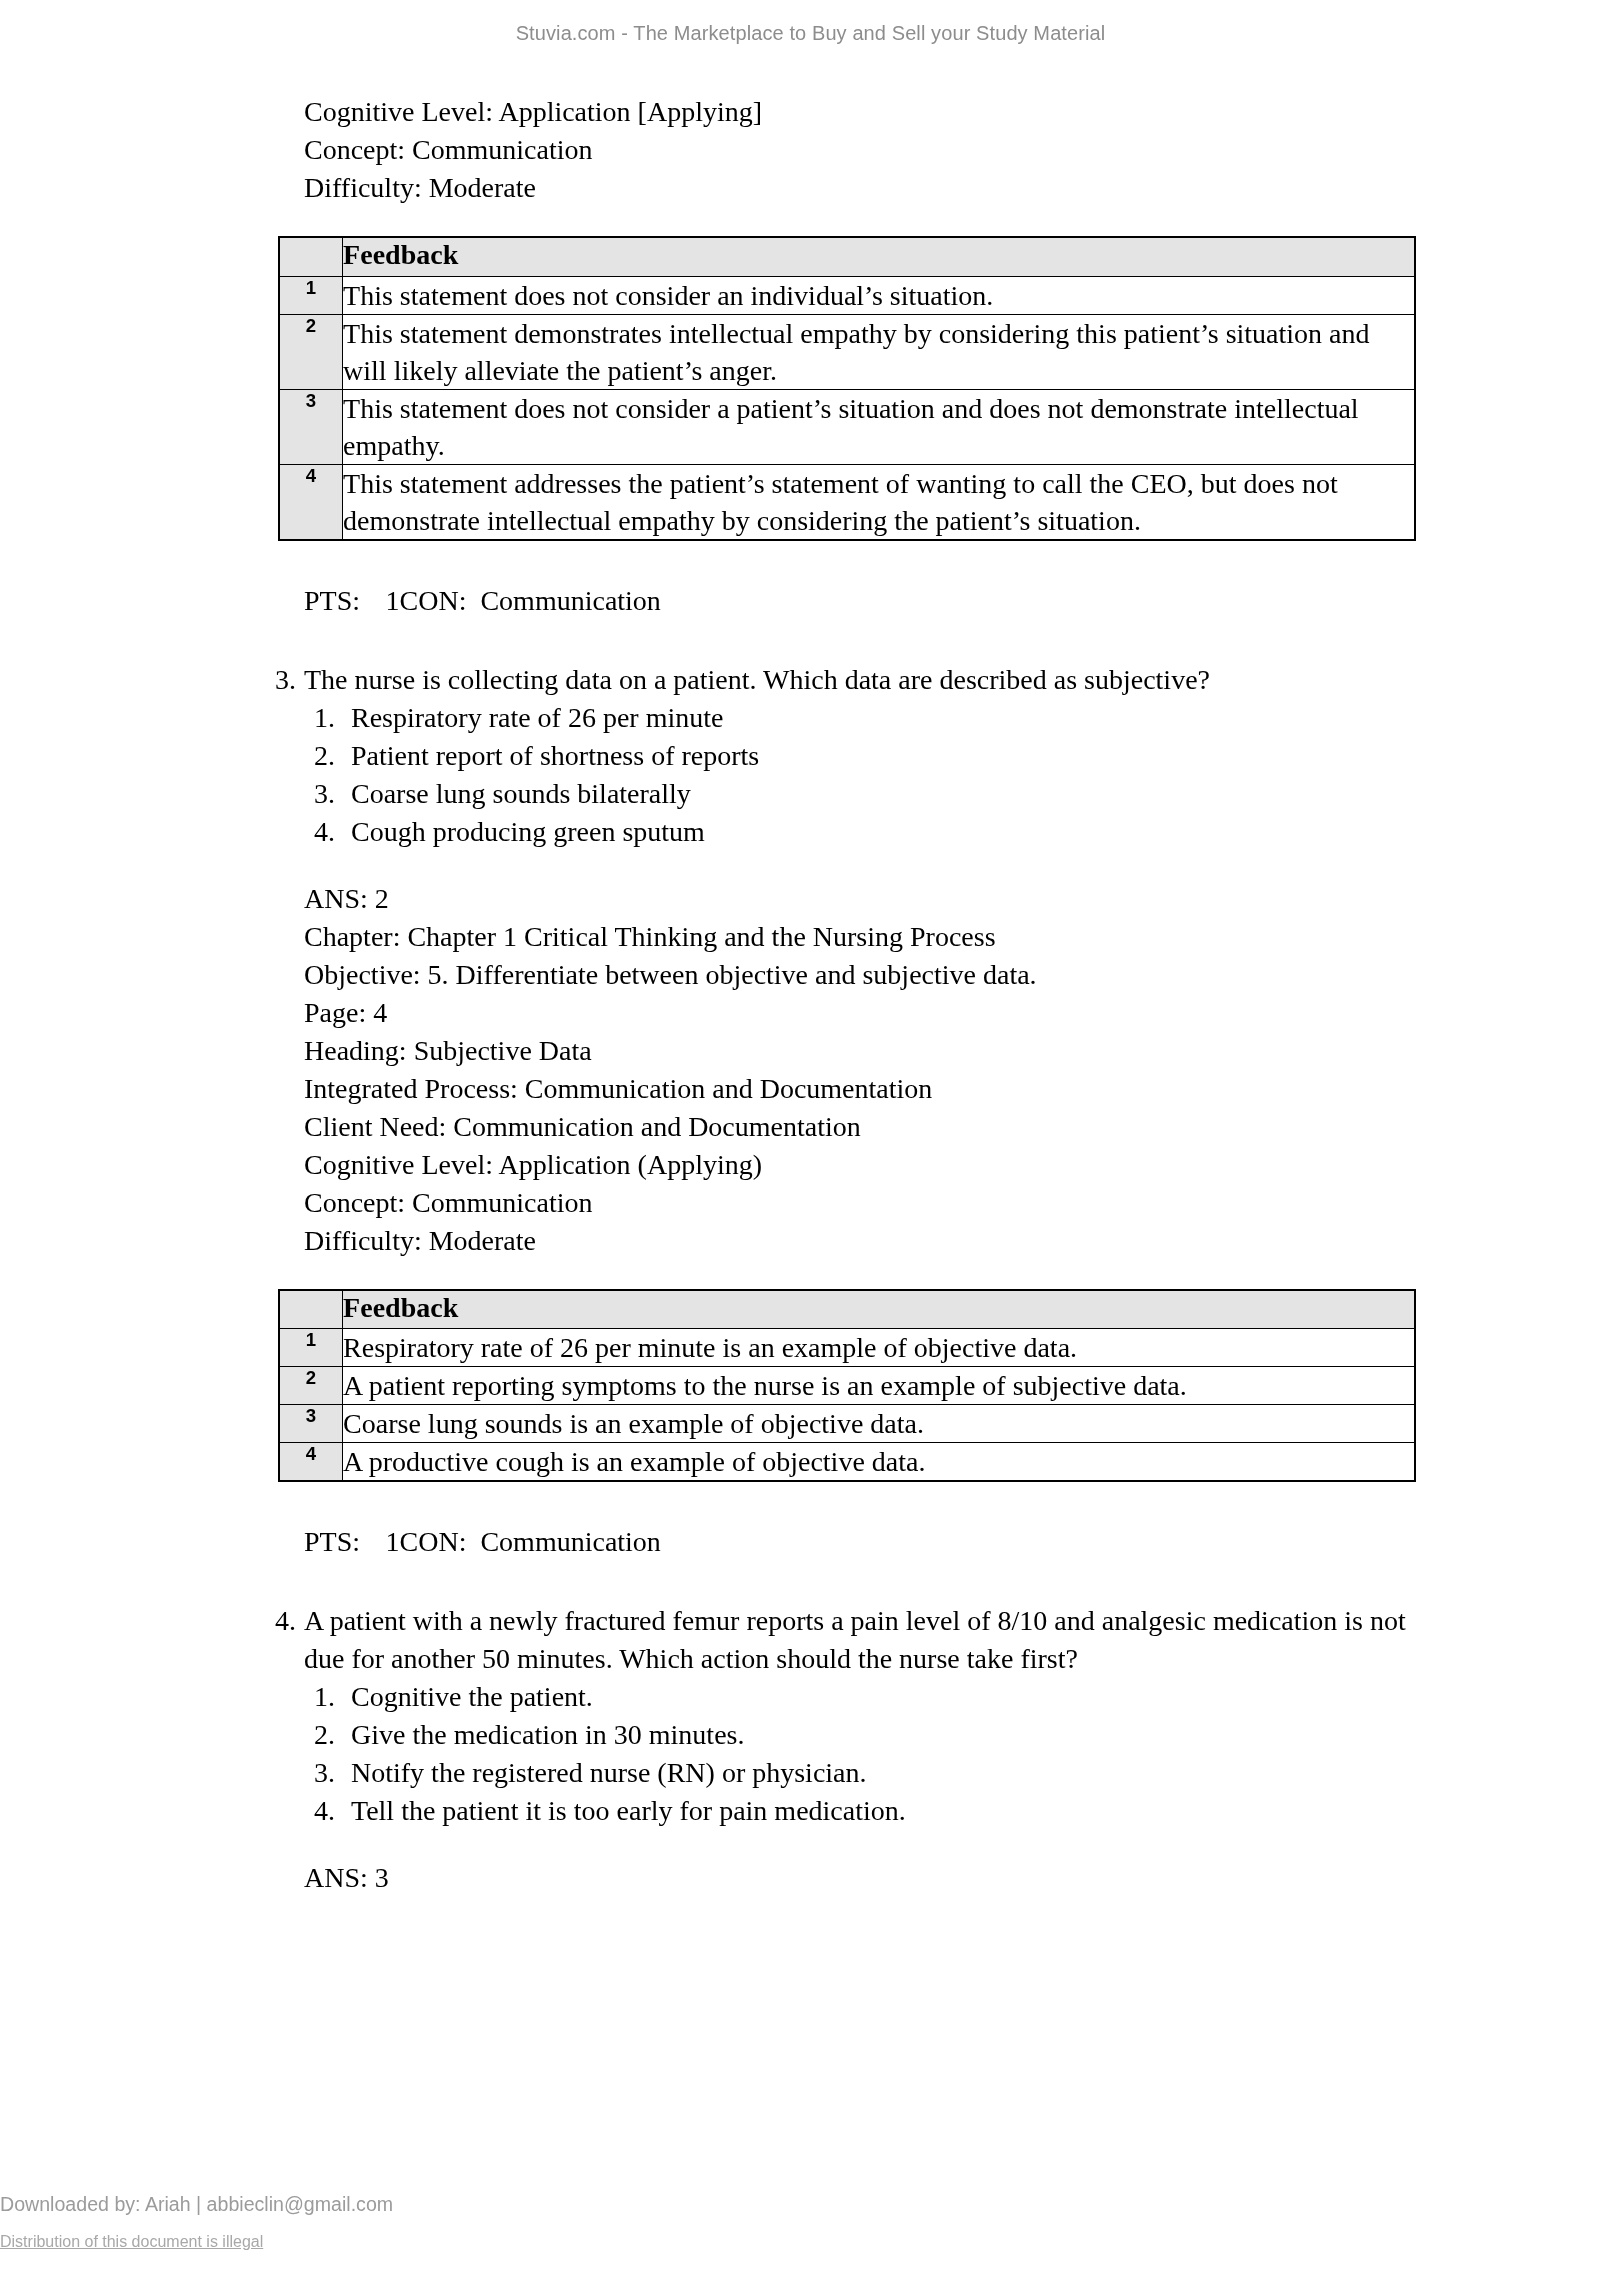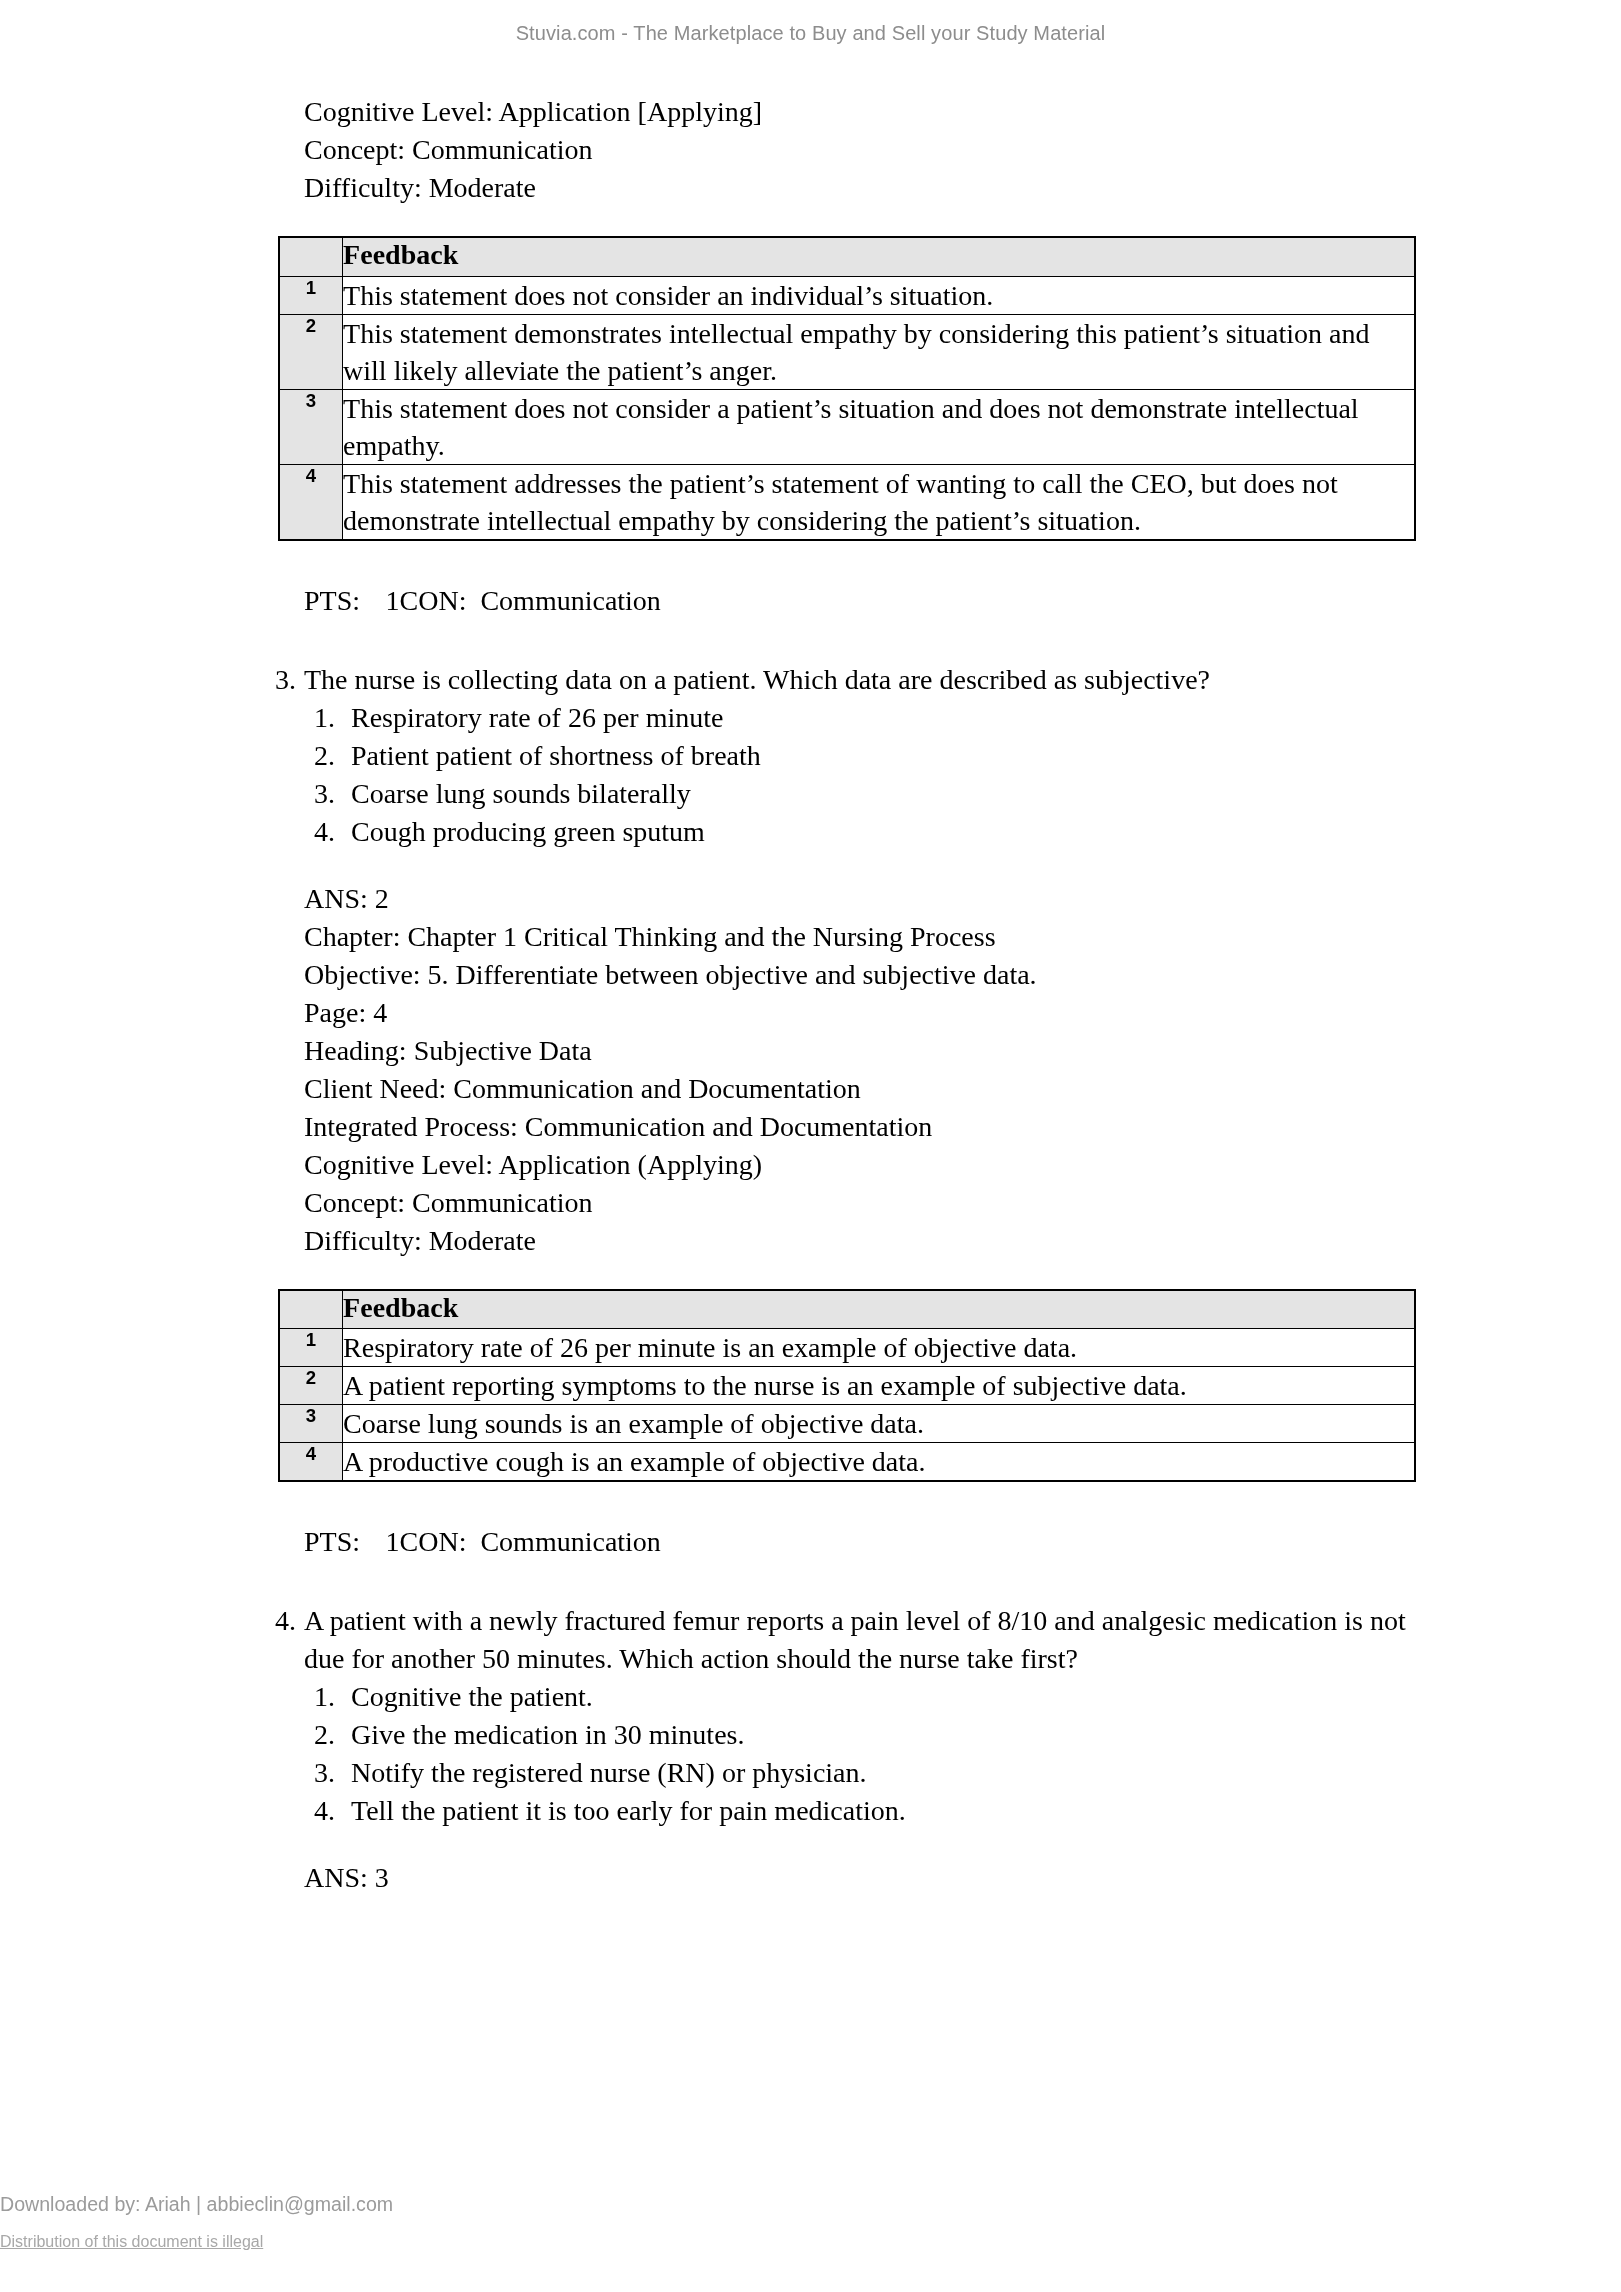--- a/index.html
+++ b/index.html
@@ -215,42 +215,42 @@
       <span class="q-num">3.</span>
       <div class="q-text">The nurse is collecting data on a patient. Which data are described as subjective?</div>
     </div>
     <div class="options">
       <div class="option">
         <span class="opt-num">1.</span>
         <span>Respiratory rate of 26 per minute</span>
       </div>
       <div class="option">
         <span class="opt-num">2.</span>
-        <span>Patient patient of shortness of breath</span>
+        <span>Patient report of shortness of reports</span>
       </div>
       <div class="option">
         <span class="opt-num">3.</span>
         <span>Coarse lung sounds bilaterally</span>
       </div>
       <div class="option">
         <span class="opt-num">4.</span>
         <span>Cough producing green sputum</span>
       </div>
     </div>
 
     <div class="gap-md"></div>
 
     <div class="meta-block">
       <div class="meta-line">ANS:   2</div>
       <div class="meta-line">Chapter: Chapter 1 Critical Thinking and the Nursing Process</div>
       <div class="meta-line">Objective: 5. Differentiate between objective and subjective data.</div>
       <div class="meta-line">Page: 4</div>
       <div class="meta-line">Heading: Subjective Data</div>
+      <div class="meta-line">Integrated Process: Communication and Documentation</div>
       <div class="meta-line">Client Need: Communication and Documentation</div>
-      <div class="meta-line">Integrated Process: Communication and Documentation</div>
       <div class="meta-line">Cognitive Level: Application (Applying)</div>
       <div class="meta-line">Concept: Communication</div>
       <div class="meta-line">Difficulty: Moderate</div>
     </div>
 
     <div class="gap-md"></div>
 
     <table class="fb-table">
       <colgroup>
           <col class="numcol">

